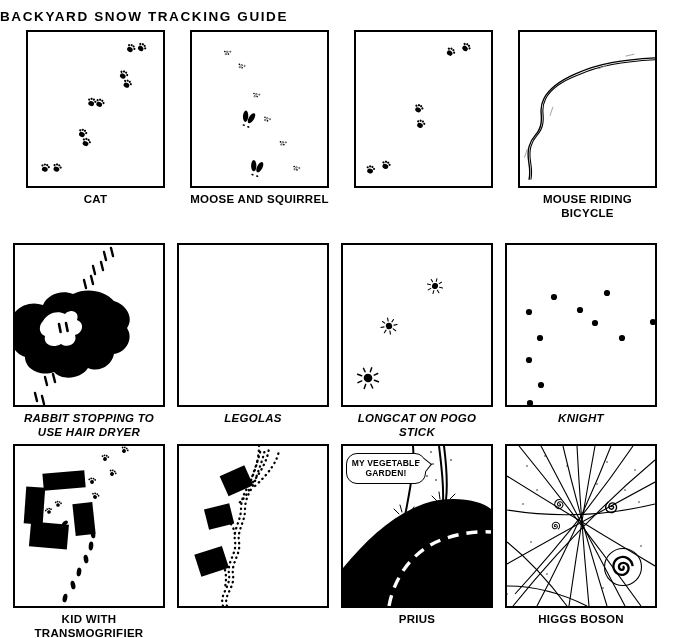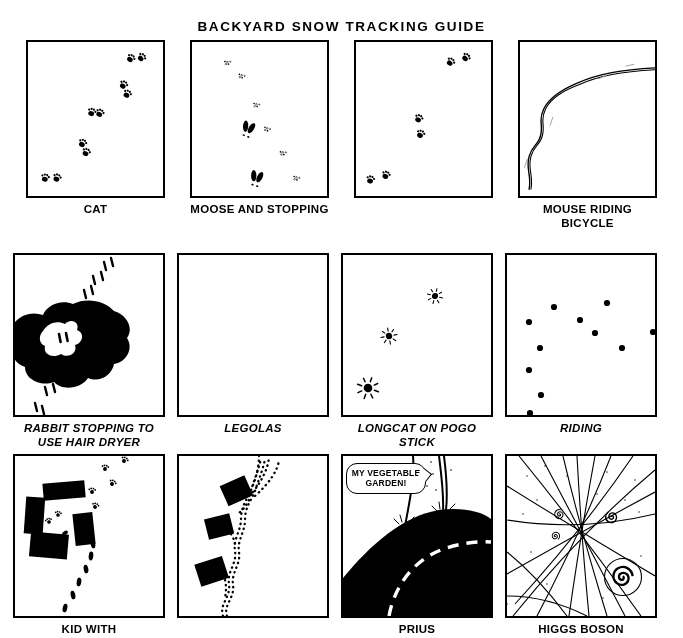--- a/index.html
+++ b/index.html
@@ -1,17 +1,17 @@
 <!DOCTYPE html>
 <html><head>
 <meta charset="utf-8">
 <style>
   html,body{margin:0;padding:0;background:#ffffff;}
   body{width:683px;height:638px;overflow:hidden;font-family:"Liberation Sans",sans-serif;color:#000;}
-  .page-title{text-align:center;font-weight:bold;font-size:13.5px;letter-spacing:1.6px;padding-top:19px;}
+  .page-title{text-align:left;font-weight:bold;font-size:13.5px;letter-spacing:1.6px;padding-top:9px;}
   .grid{display:grid;grid-template-columns:repeat(4,152px);column-gap:12px;padding-left:13px;margin-top:6px;}
   figure.cell{margin:0;}
   .cell.r1{margin-bottom:22px;margin-left:13px;}
   .cell.r2{margin-bottom:4px;font-style:italic;}
   .cell.r3{margin-bottom:0;}
   .panel{border:2px solid #000;background:#fff;position:relative;box-sizing:content-box;}
   .r1 .panel{height:154px;}
   .r2 .panel,.r3 .panel{height:160px;}
   .panel svg{display:block;width:100%;height:100%;}
   figcaption{text-align:center;font-weight:bold;font-size:11.5px;letter-spacing:.3px;line-height:1.25;margin-top:4px;}
@@ -83,21 +83,21 @@
           <use href="#p2sq" transform="translate(36,14) rotate(-10)"></use>
           <use href="#p2sq" transform="translate(52,28) rotate(6)"></use>
           <use href="#p2sq" transform="translate(68,60)"></use>
           <use href="#p2sq" transform="translate(80,86) rotate(10)"></use>
           <use href="#p2sq" transform="translate(97,113) rotate(-6)"></use>
           <use href="#p2sq" transform="translate(112,140) rotate(5)"></use>
           <use href="#p2hoof" transform="translate(62,86) rotate(18)"></use>
           <use href="#p2hoof" transform="translate(71,140) rotate(14)"></use>
         </svg>
       </div>
-      <figcaption>MOOSE AND STOPPING</figcaption>
+      <figcaption>MOOSE AND SQUIRREL</figcaption>
     </figure>
 
     <figure class="cell r1">
       <div class="panel">
         <svg viewBox="0 0 148 154">
           <defs>
               <g id="p3paw" fill="#000">
                 <ellipse cx="0" cy="1.8" rx="2.7" ry="2.2"></ellipse>
                 <circle cx="-3" cy="-1" r="1"></circle>
                 <circle cx="-1.1" cy="-2.4" r="1"></circle>
@@ -203,21 +203,21 @@
             <circle cx="88" cy="78" r="3.1"></circle>
               <circle cx="146" cy="77" r="3.1"></circle>
             <circle cx="115" cy="93" r="3.1"></circle>
               <circle cx="33" cy="93" r="3.1"></circle>
             <circle cx="22" cy="115" r="3.1"></circle>
               <circle cx="34" cy="140" r="3.1"></circle>
             <circle cx="23" cy="158" r="3.1"></circle>
           </g>
         </svg>
       </div>
-      <figcaption>RIDING</figcaption>
+      <figcaption>KNIGHT</figcaption>
     </figure>
 
     <figure class="cell r3">
       <div class="panel">
         <svg viewBox="0 0 148 160">
           <defs>
             <g id="p9t" fill="#000">
               <circle r="1.4"></circle>
               <circle cx="-2.1" cy="-1.7" r="0.65"></circle>
                 <circle cx="-0.8" cy="-2.5" r="0.65"></circle>

